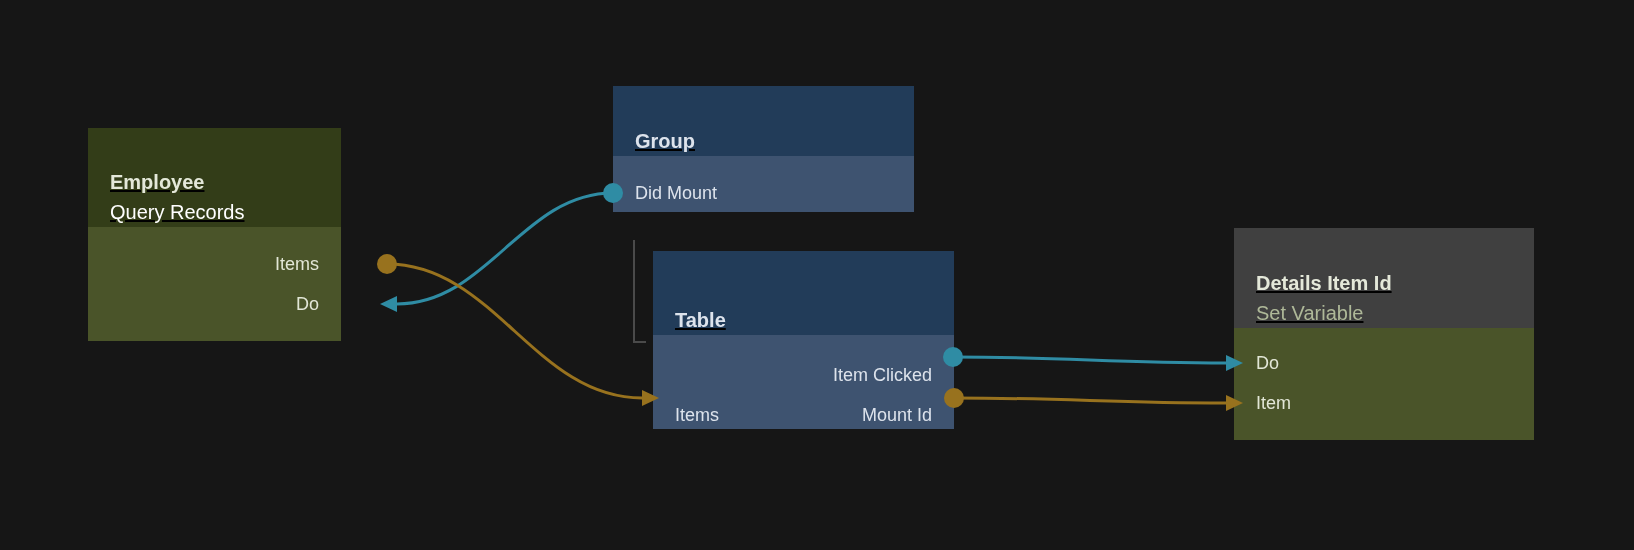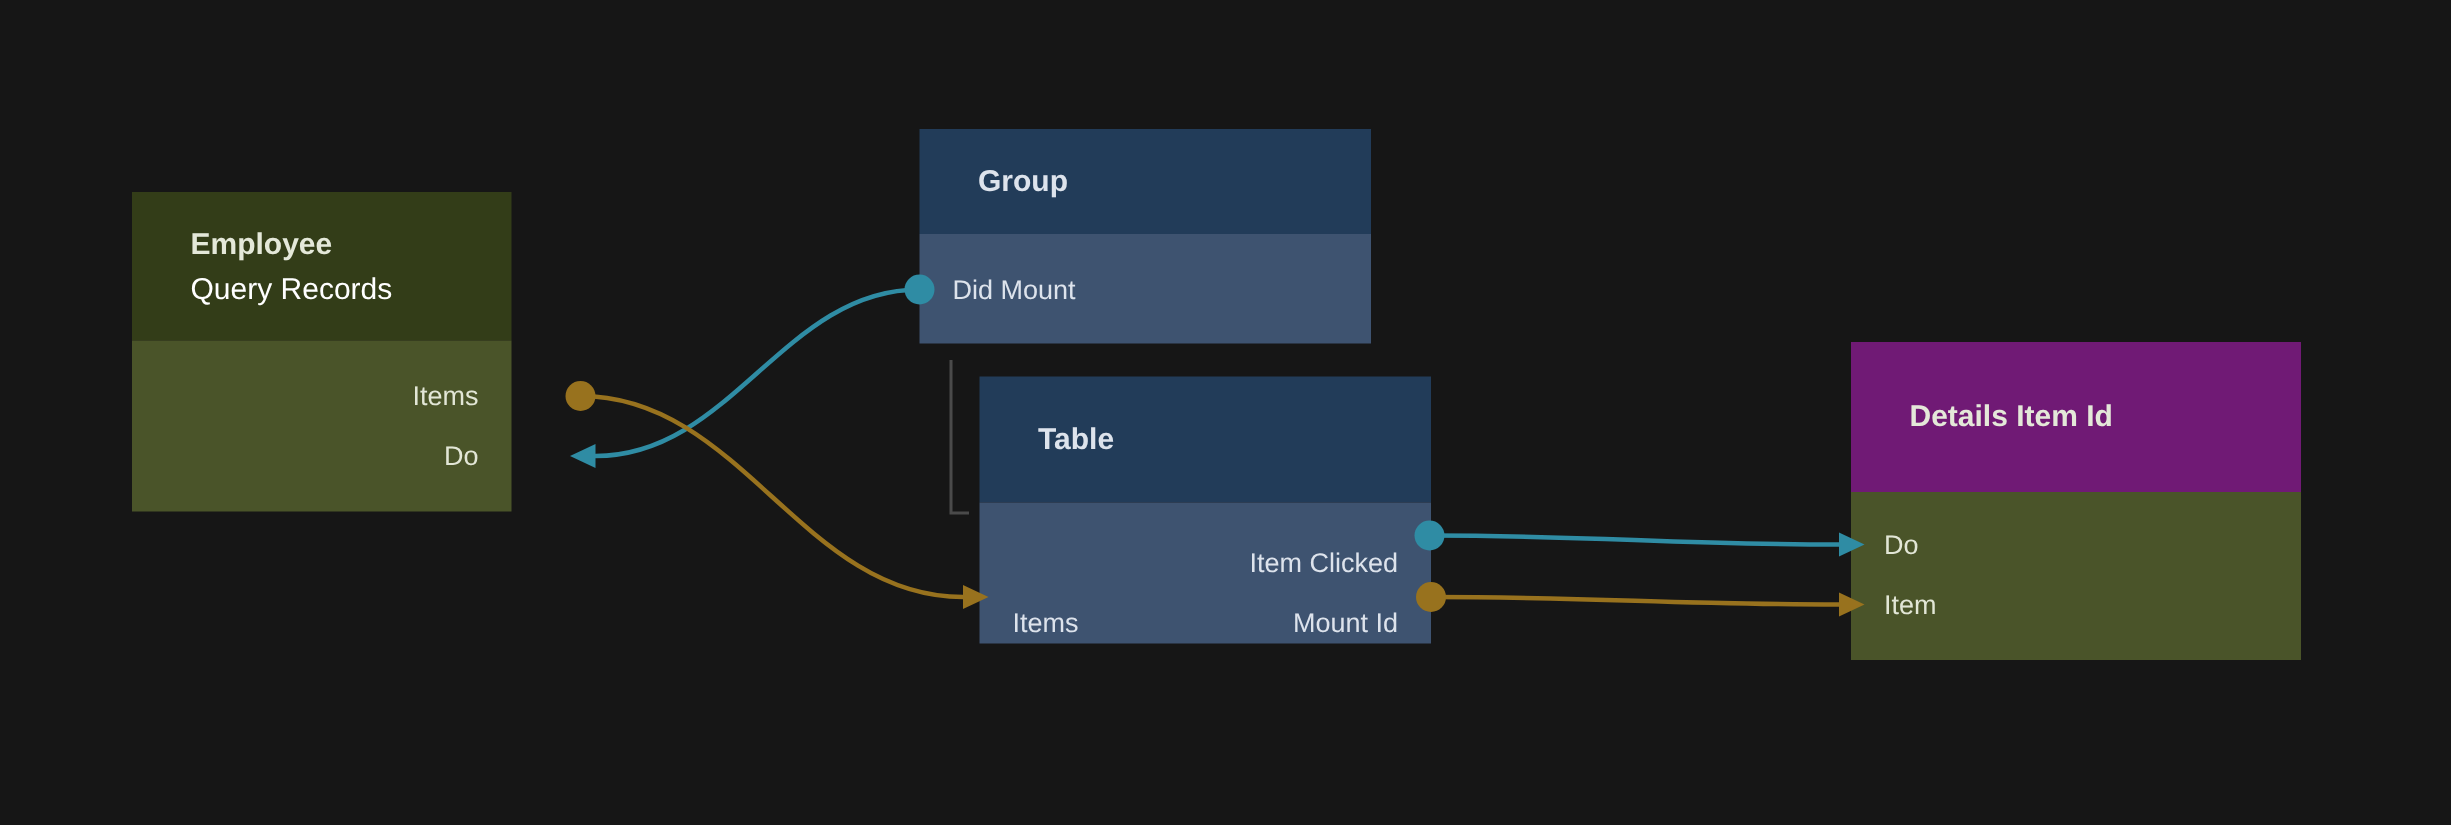--- a/index.html
+++ b/index.html
@@ -15,23 +15,24 @@
     overflow: hidden;
     background: #161616;
   }
   .flow-node {
     position: absolute;
     box-sizing: border-box;
   }
   .node-header {
     display: flex;
     flex-direction: column;
-    justify-content: center;
-    padding: 0 39px;
+    justify-content: flex-end;
+    padding: 0 22px;
     box-sizing: border-box;
+    text-decoration: underline;
   }
   .node-title {
     font-size: 20px;
     font-weight: 700;
     line-height: 30px;
     white-space: nowrap;
   }
   .node-subtitle {
     font-size: 20px;
     font-weight: 400;
@@ -77,43 +78,44 @@
         </div>
         <div class="port-row">
           <span class="port-label right" style="color: rgb(226, 230, 214);">Do</span>
         </div>
       </div>
     </div>
     <div class="flow-node" style="left: 613px; top: 86px; width: 301px;">
       <div class="node-header" style="height: 70px; background: rgb(34, 60, 89);">
         <div class="node-title" style="color: rgb(221, 227, 236);">Group</div>
       </div>
-      <div class="node-body" style="height: 73px; padding-top: 17px; background: rgb(62, 83, 112);">
+      <div class="node-body" style="height: 56px; padding-top: 17px; background: rgb(62, 83, 112);">
         <div class="port-row">
           <span class="port-label left" style="color: rgb(221, 227, 236);">Did Mount</span>
         </div>
       </div>
     </div>
     <div class="flow-node" style="left: 653px; top: 251px; width: 301px;">
       <div class="node-header" style="height: 84px; background: rgb(34, 60, 89);">
         <div class="node-title" style="color: rgb(221, 227, 236);">Table</div>
       </div>
       <div class="node-body" style="height: 94px; padding-top: 20px; background: rgb(62, 83, 112);">
         <div class="port-row">
           <span class="port-label right" style="color: rgb(221, 227, 236);">Item Clicked</span>
         </div>
         <div class="port-row">
           <span class="port-label left" style="color: rgb(221, 227, 236);">Items</span>
           <span class="port-label right" style="color: rgb(221, 227, 236);">Mount Id</span>
         </div>
       </div>
     </div>
     <div class="flow-node" style="left: 1234px; top: 228px; width: 300px;">
-      <div class="node-header" style="height: 100px; background: #701a75;">
+      <div class="node-header" style="height: 100px; background: #404040;">
         <div class="node-title" style="color: rgb(228, 232, 217);">Details Item Id</div>
+        <div class="node-subtitle" style="color: rgb(174, 184, 152);">Set Variable</div>
       </div>
       <div class="node-body" style="height: 112px; padding-top: 15px; background: rgb(74, 84, 41);">
         <div class="port-row">
           <span class="port-label left" style="color: rgb(226, 230, 214);">Do</span>
         </div>
         <div class="port-row">
           <span class="port-label left" style="color: rgb(226, 230, 214);">Item</span>
         </div>
       </div>
     </div>

